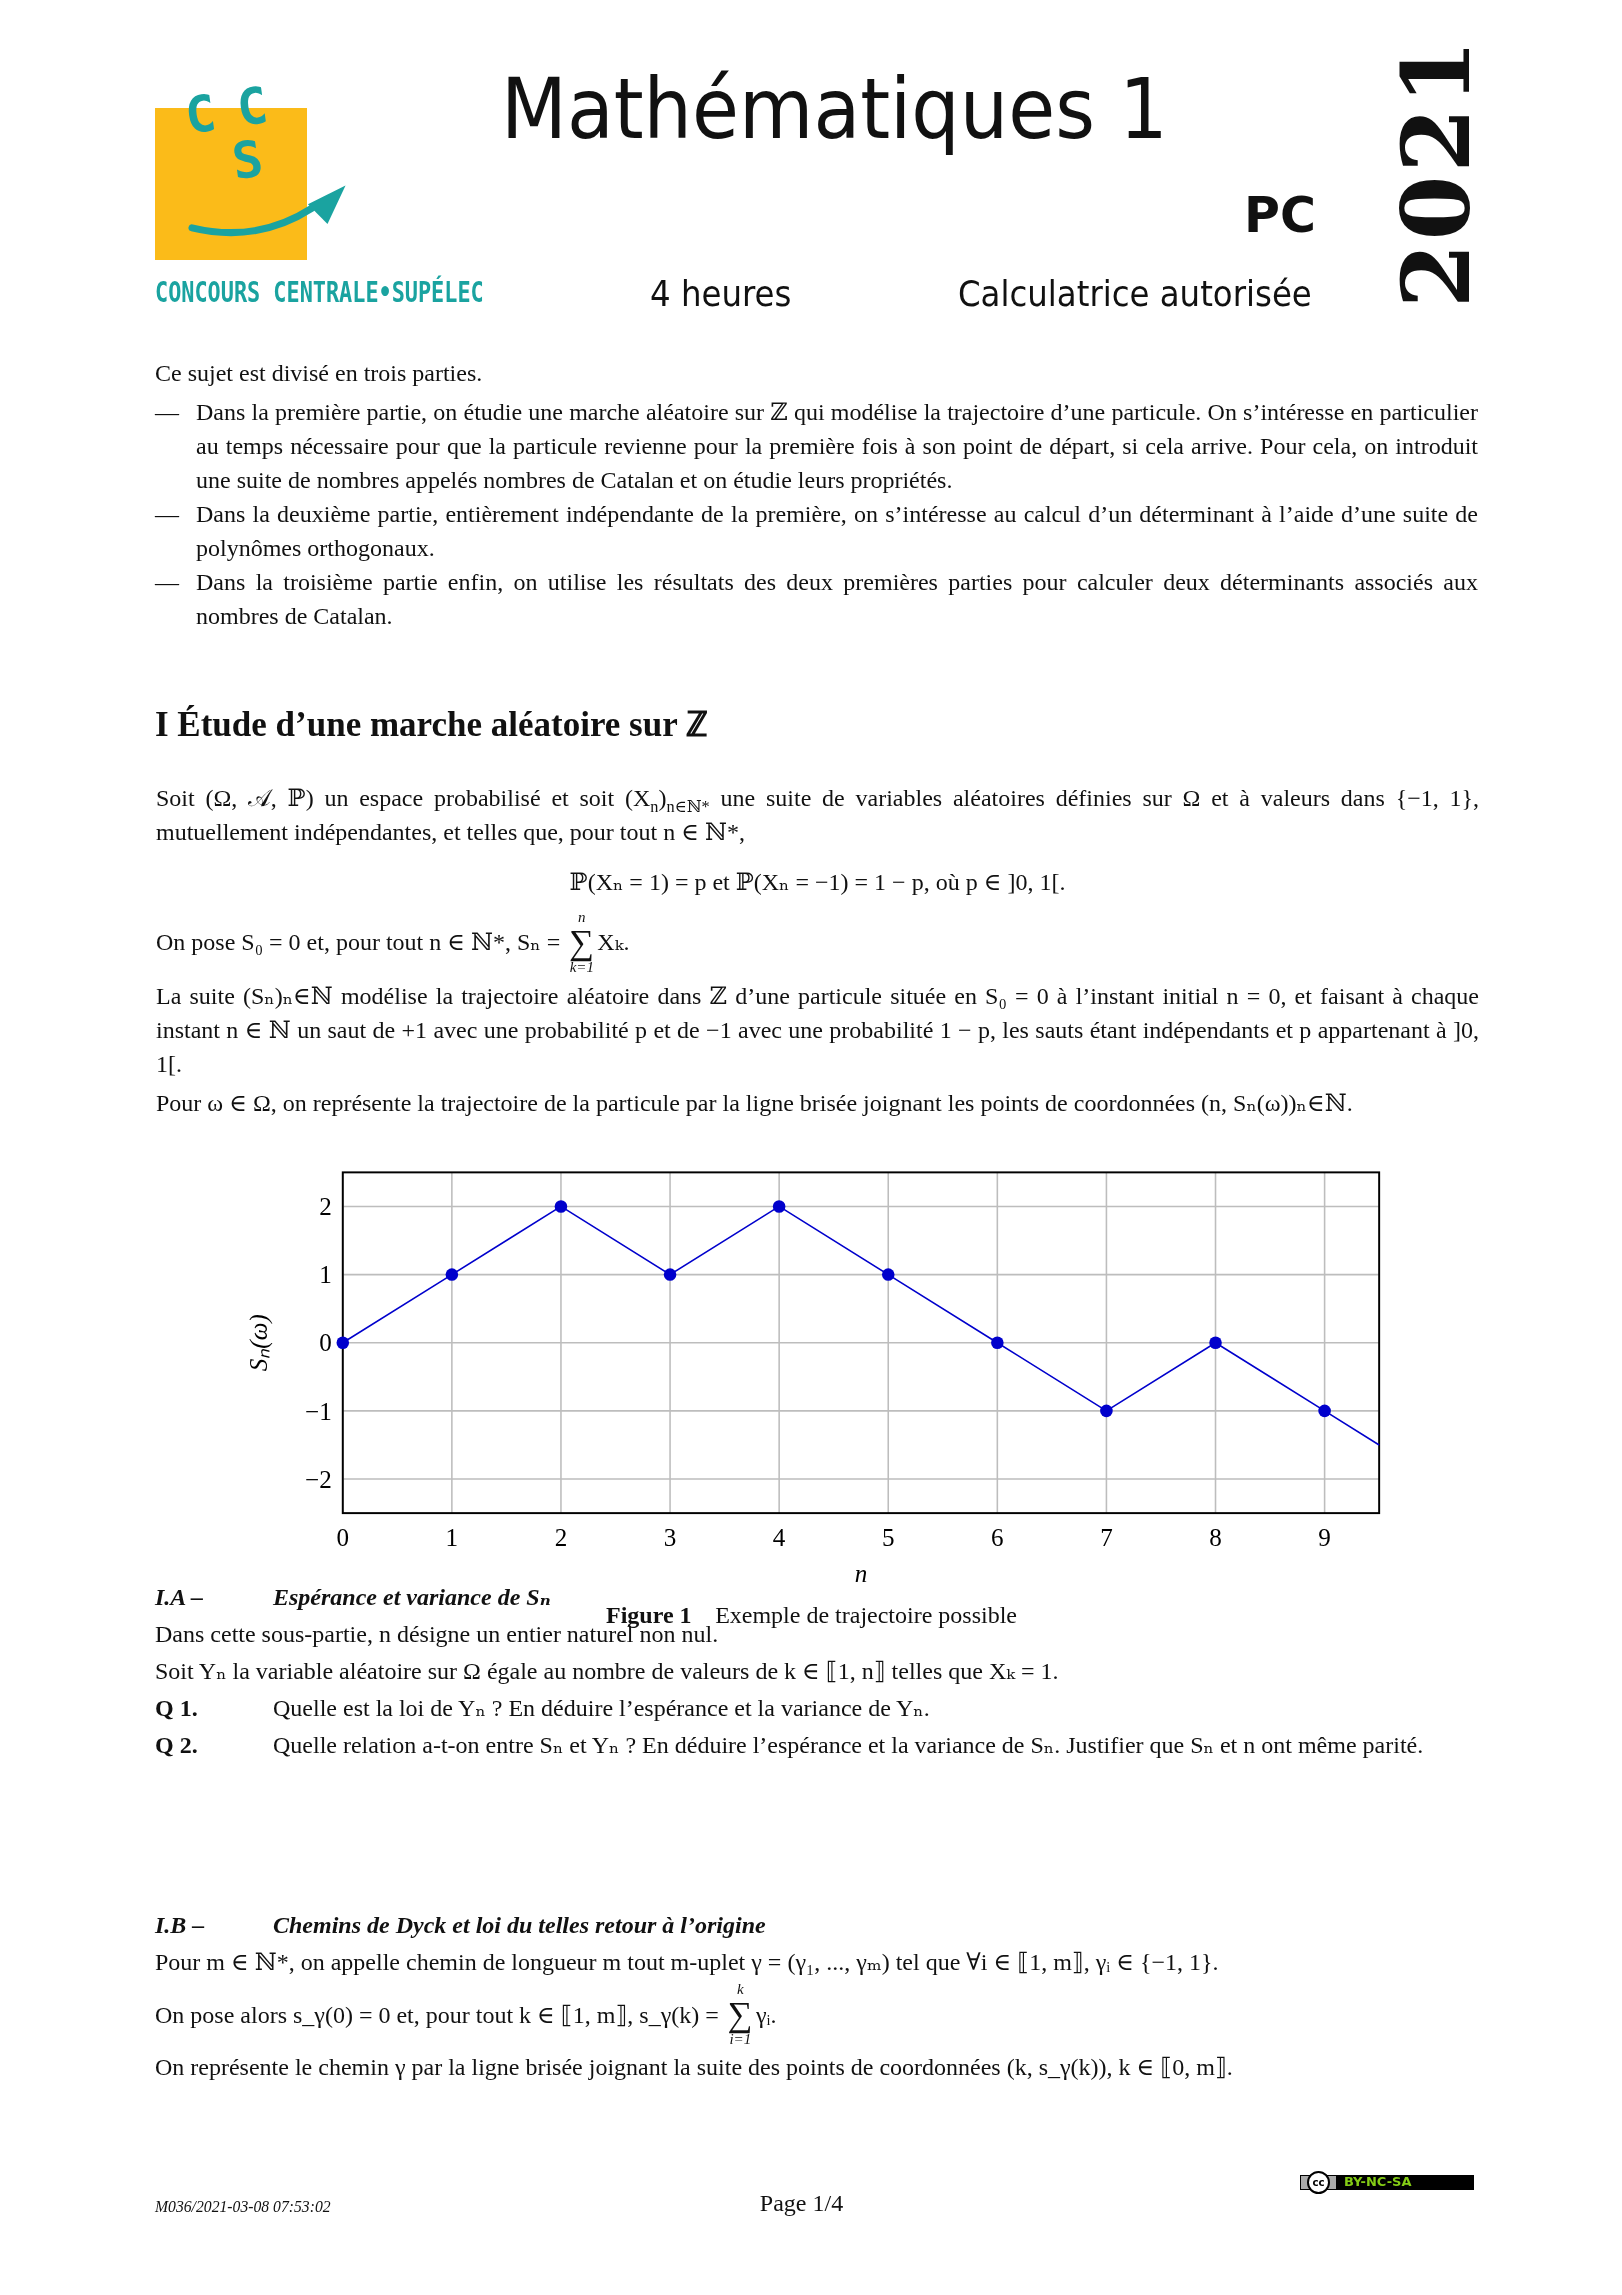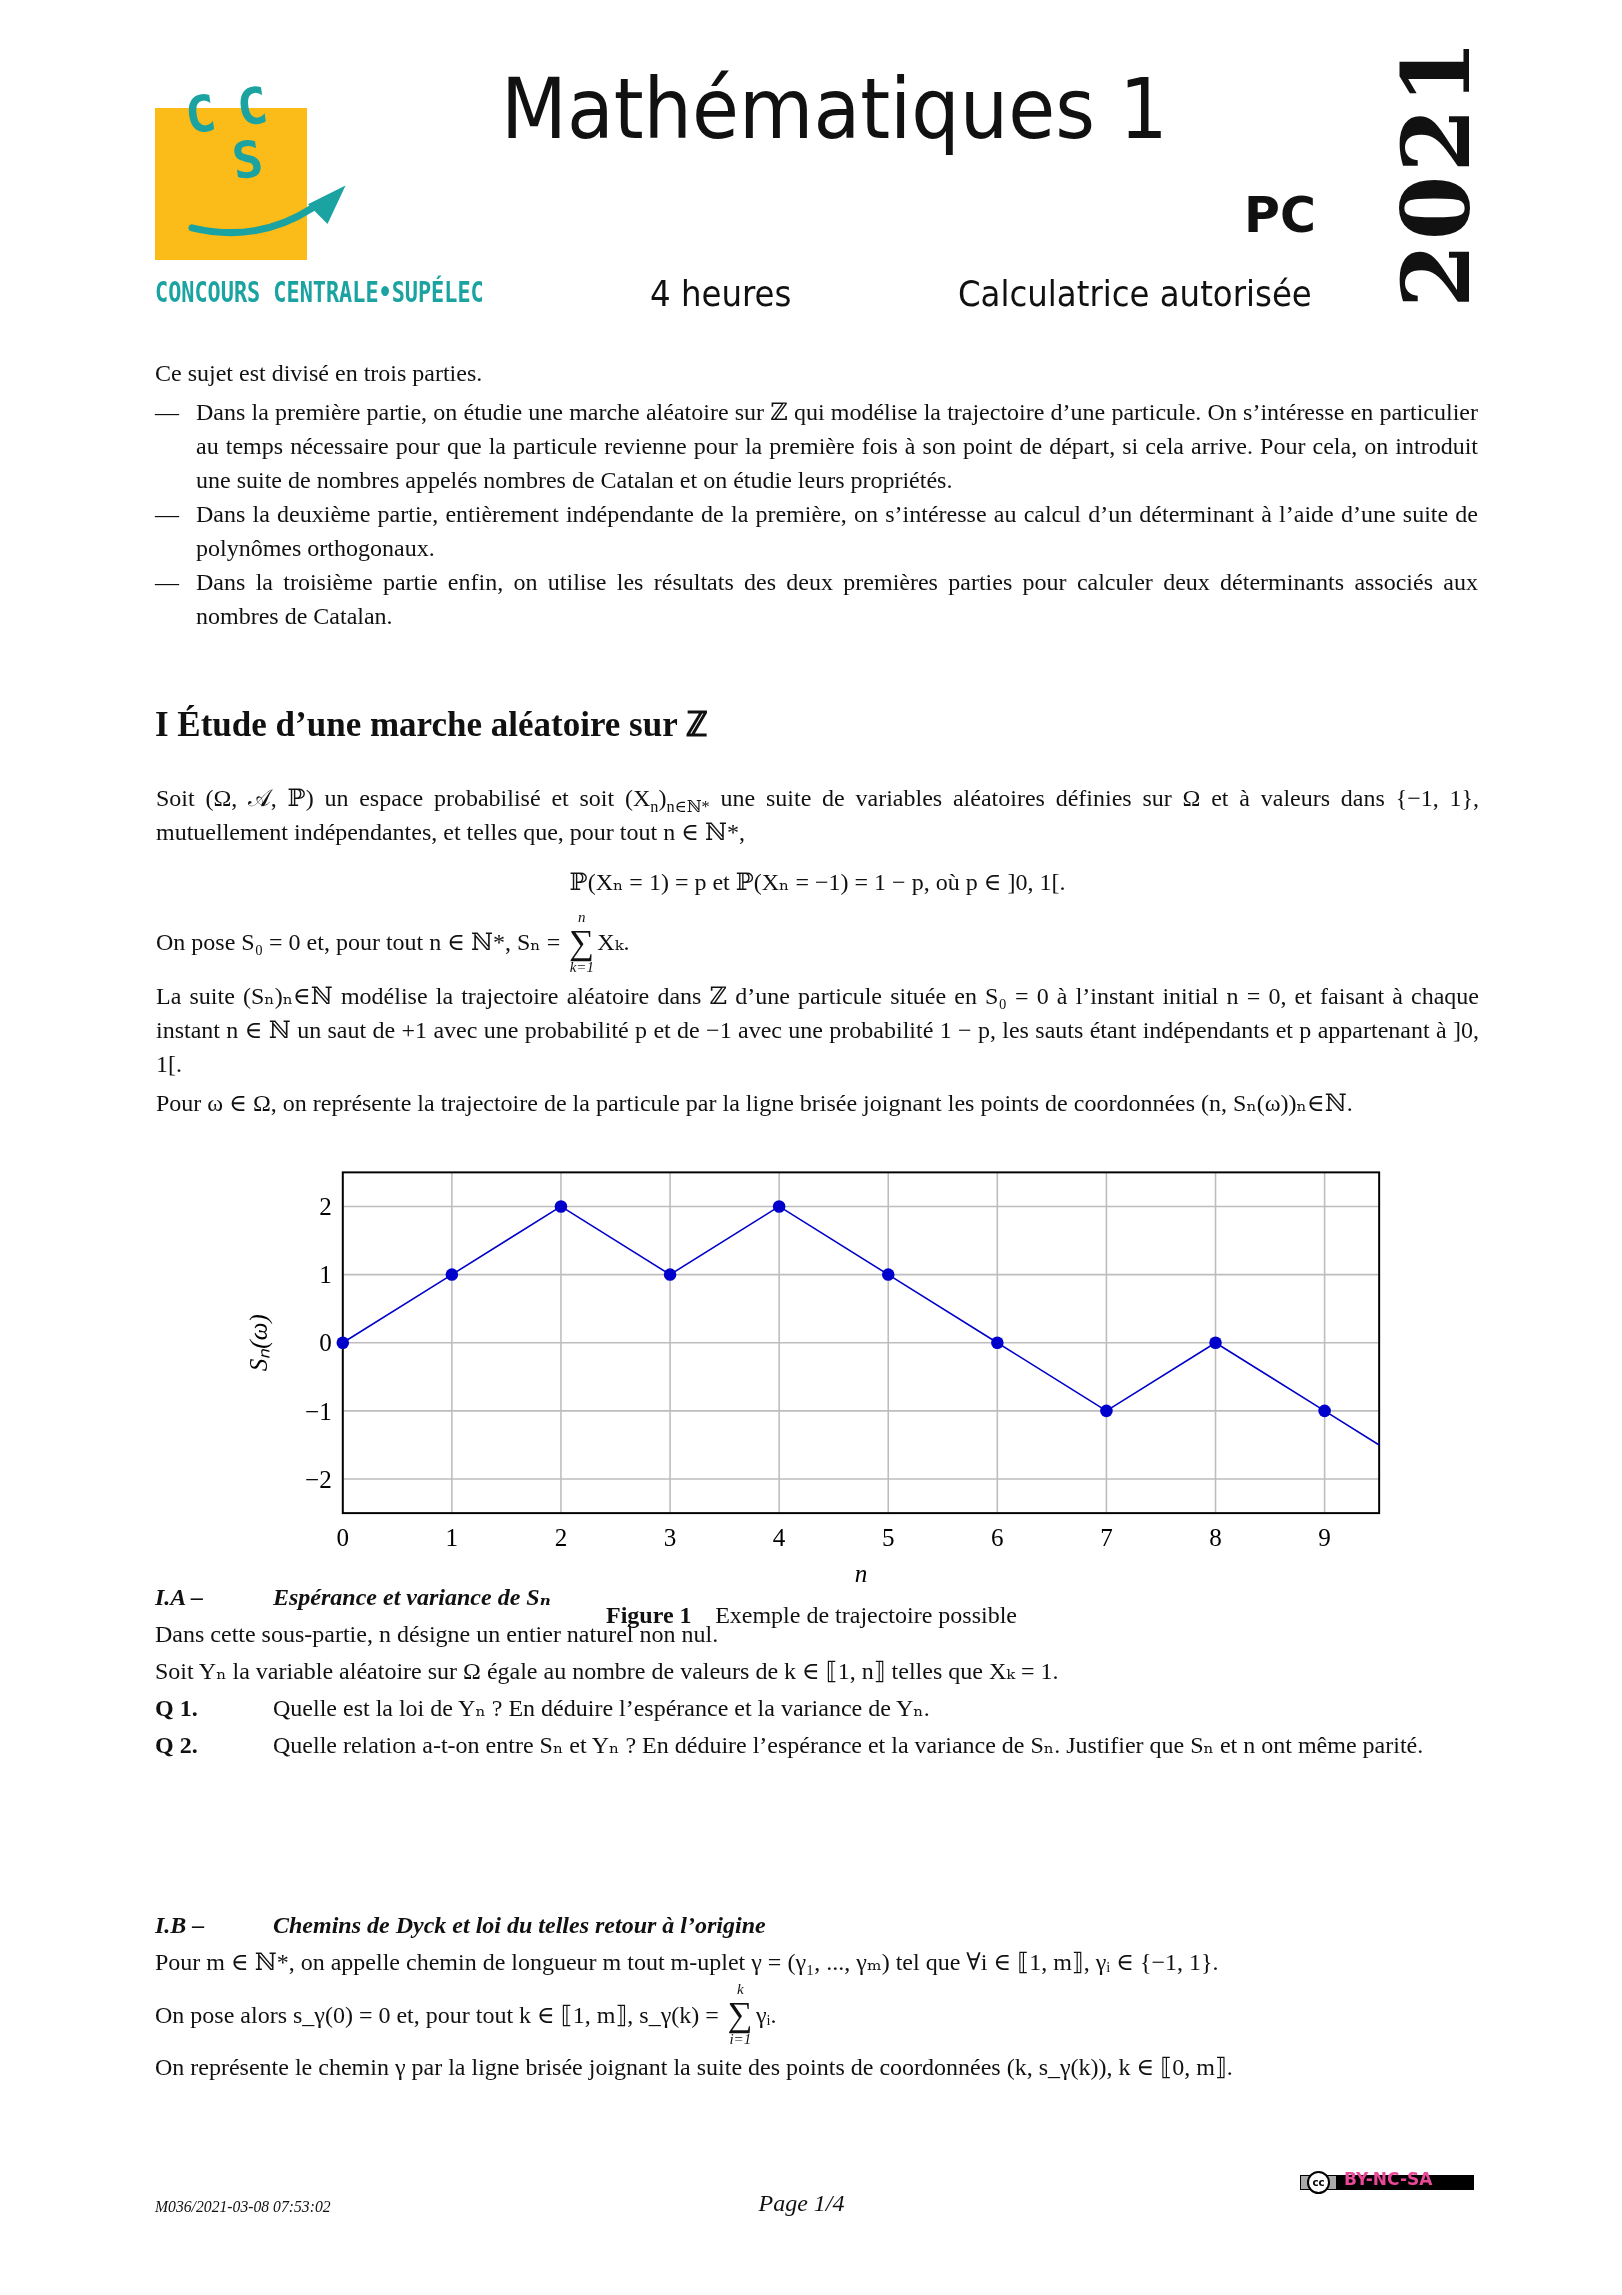--- a/index.html
+++ b/index.html
@@ -50,28 +50,28 @@
   .sub-title .num { display:inline-block; width:118px; }
   .q { display:flex; }
   .q .qn { width:118px; flex:none; font-weight:bold; }
   .q .qt { flex:1; text-align:justify; }
 
   #ib { left:155px; top:1908px; width:1323px; }
 
   
   #footer-id { left:155px; top:2198px; font-size:15.7px; font-family:"Liberation Serif","DejaVu Serif",serif;font-style:italic; }
   #footer-page { left:0; width:1603px; text-align:center; top:2190px; font-size:24px;
-                 font-family:"Liberation Serif","DejaVu Serif",serif;font-style:italic; }
+                 font-family:"Liberation Serif","DejaVu Serif",serif; }
   #license { left:1300px; top:2175px; width:174px; height:15px; background:#000; border:1.6px solid #000;
              display:flex; align-items:flex-end; box-sizing:border-box; }
   #license .cc { width:35px; height:100%; background:#aaa; display:flex; align-items:center; justify-content:center; }
   #license .cc span { width:23.6px; height:23.6px; border-radius:50%; background:#fff; border:2.4px solid #000;
                       box-sizing:border-box; font-size:10.2px; font-weight:bold; display:flex; align-items:center;
                       justify-content:center; font-family:"DejaVu Sans",sans-serif; color:#000; }
-  #license .lbl { color:#ec4899; font-family:"DejaVu Sans",sans-serif; font-weight:bold; font-size:17px;
+  #license .lbl { color:#84cc16; font-family:"DejaVu Sans",sans-serif; font-weight:bold; font-size:13px;
                   padding-left:7.9px; letter-spacing:0px; }
 </style>
 </head>
 <body>
 
 <div class="abs" id="logo-square"></div>
 <svg class="abs" style="left:155px;top:79px" width="204" height="188" viewBox="0 0 260 240">
   <text x="42" y="70" font-size="64" font-weight="bold" fill="#1aa3a0" font-family="DejaVu Sans Mono, monospace" transform="rotate(-8 42 70)">C</text>
   <text x="108" y="60" font-size="64" font-weight="bold" fill="#1aa3a0" font-family="DejaVu Sans Mono, monospace" transform="rotate(-8 108 60)">C</text>
   <text x="102" y="128" font-size="64" font-weight="bold" fill="#1aa3a0" font-family="DejaVu Sans Mono, monospace" transform="rotate(-8 102 128)">S</text>

